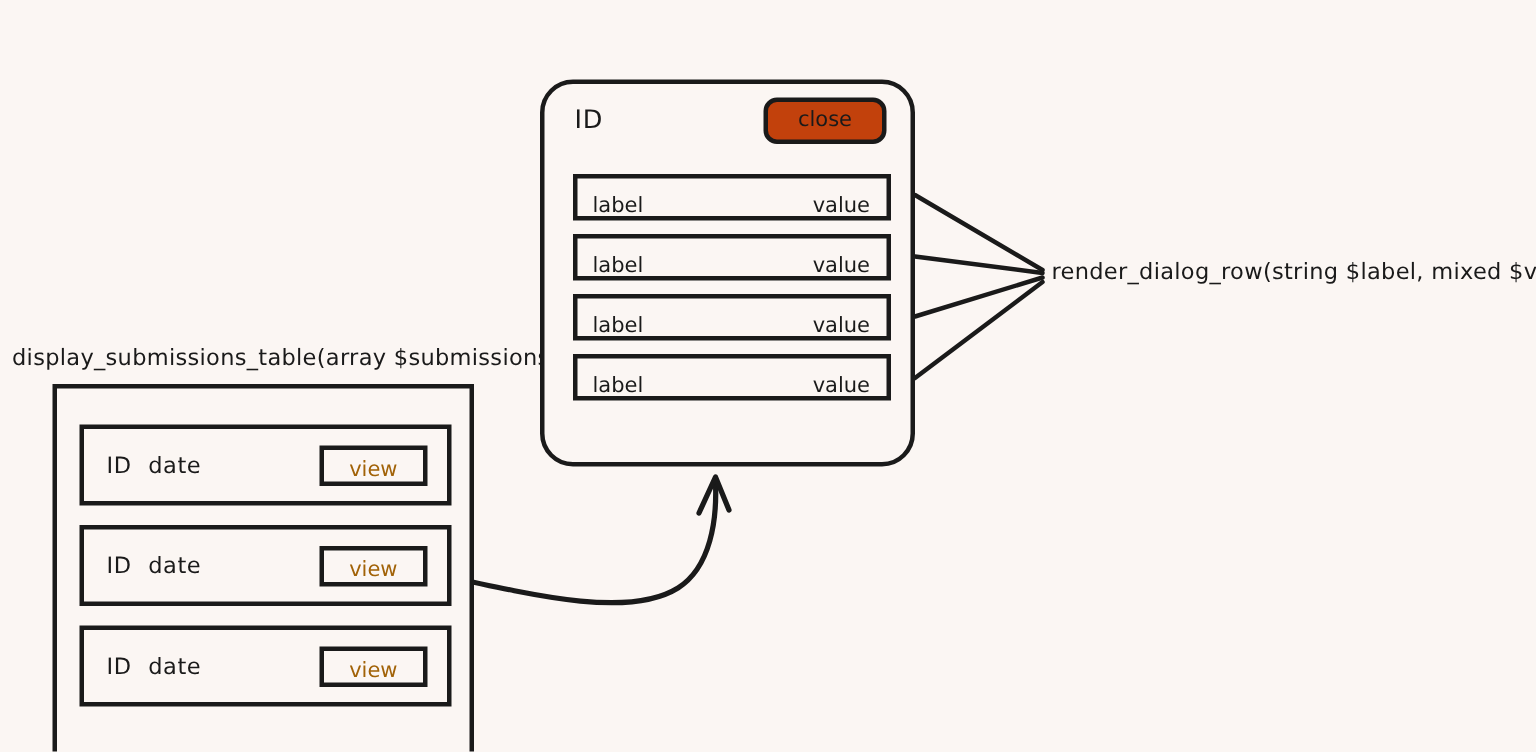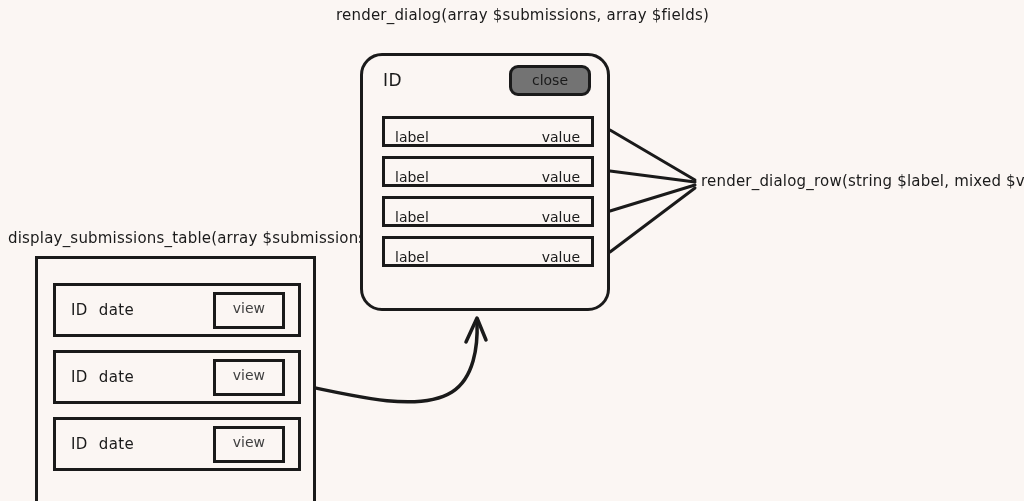--- a/index.html
+++ b/index.html
@@ -66,21 +66,21 @@
     padding: 0 16px 0 20px;
     box-sizing: border-box;
   }
   .dialog-id {
     font-size: 17px;
     letter-spacing: 0.5px;
   }
   .close-btn {
     border: 3px solid #1a1a1a;
     border-radius: 9px;
-    background: #737373;
+    background: #c2410c;
     font-family: "DejaVu Sans", sans-serif;
     font-size: 14px;
     color: #1a1a1a;
     padding: 5px 20px 6px;
     line-height: 1;
     cursor: pointer;
   }
   .dialog-rows {
     position: absolute;
     left: 19px;
@@ -136,22 +136,22 @@
     font-size: 15px;
     letter-spacing: 0.4px;
     display: flex;
     gap: 11px;
   }
   .view-btn {
     border: 3px solid #1a1a1a;
     background: #FBF6F3;
     font-family: "DejaVu Sans", sans-serif;
     font-size: 14px;
-    color: #404040;
-    padding: 6px 17px 11px;
+    color: #a16207;
+    padding: 6px 17px 1px;
     line-height: 1;
     cursor: pointer;
   }
 </style>
 </head>
 <body>
 
 <div class="stage">
 
   <svg class="svg-layer" viewBox="0 0 1024 501" xmlns="http://www.w3.org/2000/svg">
@@ -160,21 +160,20 @@
       <line x1="610" y1="130" x2="695" y2="180"></line>
       <line x1="610" y1="171" x2="695" y2="182"></line>
       <line x1="610" y1="211" x2="695" y2="185"></line>
       <line x1="610" y1="252" x2="695" y2="188"></line>
     </g>
 
     <path d="M 288 382 C 360 398, 420 412, 452 392 C 474 378, 478 346, 477 322" stroke="#1a1a1a" stroke-width="3.5" fill="none" stroke-linecap="round" stroke-linejoin="round"></path>
     <path d="M 466 342 L 477 318 L 486 340" stroke="#1a1a1a" stroke-width="3.5" fill="none" stroke-linecap="round" stroke-linejoin="round"></path>
   </svg>
 
-  <div class="caption" id="cap-dialog">render_dialog(array $submissions, array $fields)</div>
 
   <div class="caption" id="cap-table">display_submissions_table(array $submissions)</div>
 
   <div class="caption" id="cap-row">render_dialog_row(string $label, mixed $value)</div>
 
   <div class="dialog">
     <div class="dialog-header">
       <span class="dialog-id">ID</span>
       <button class="close-btn">close</button>
     </div>

